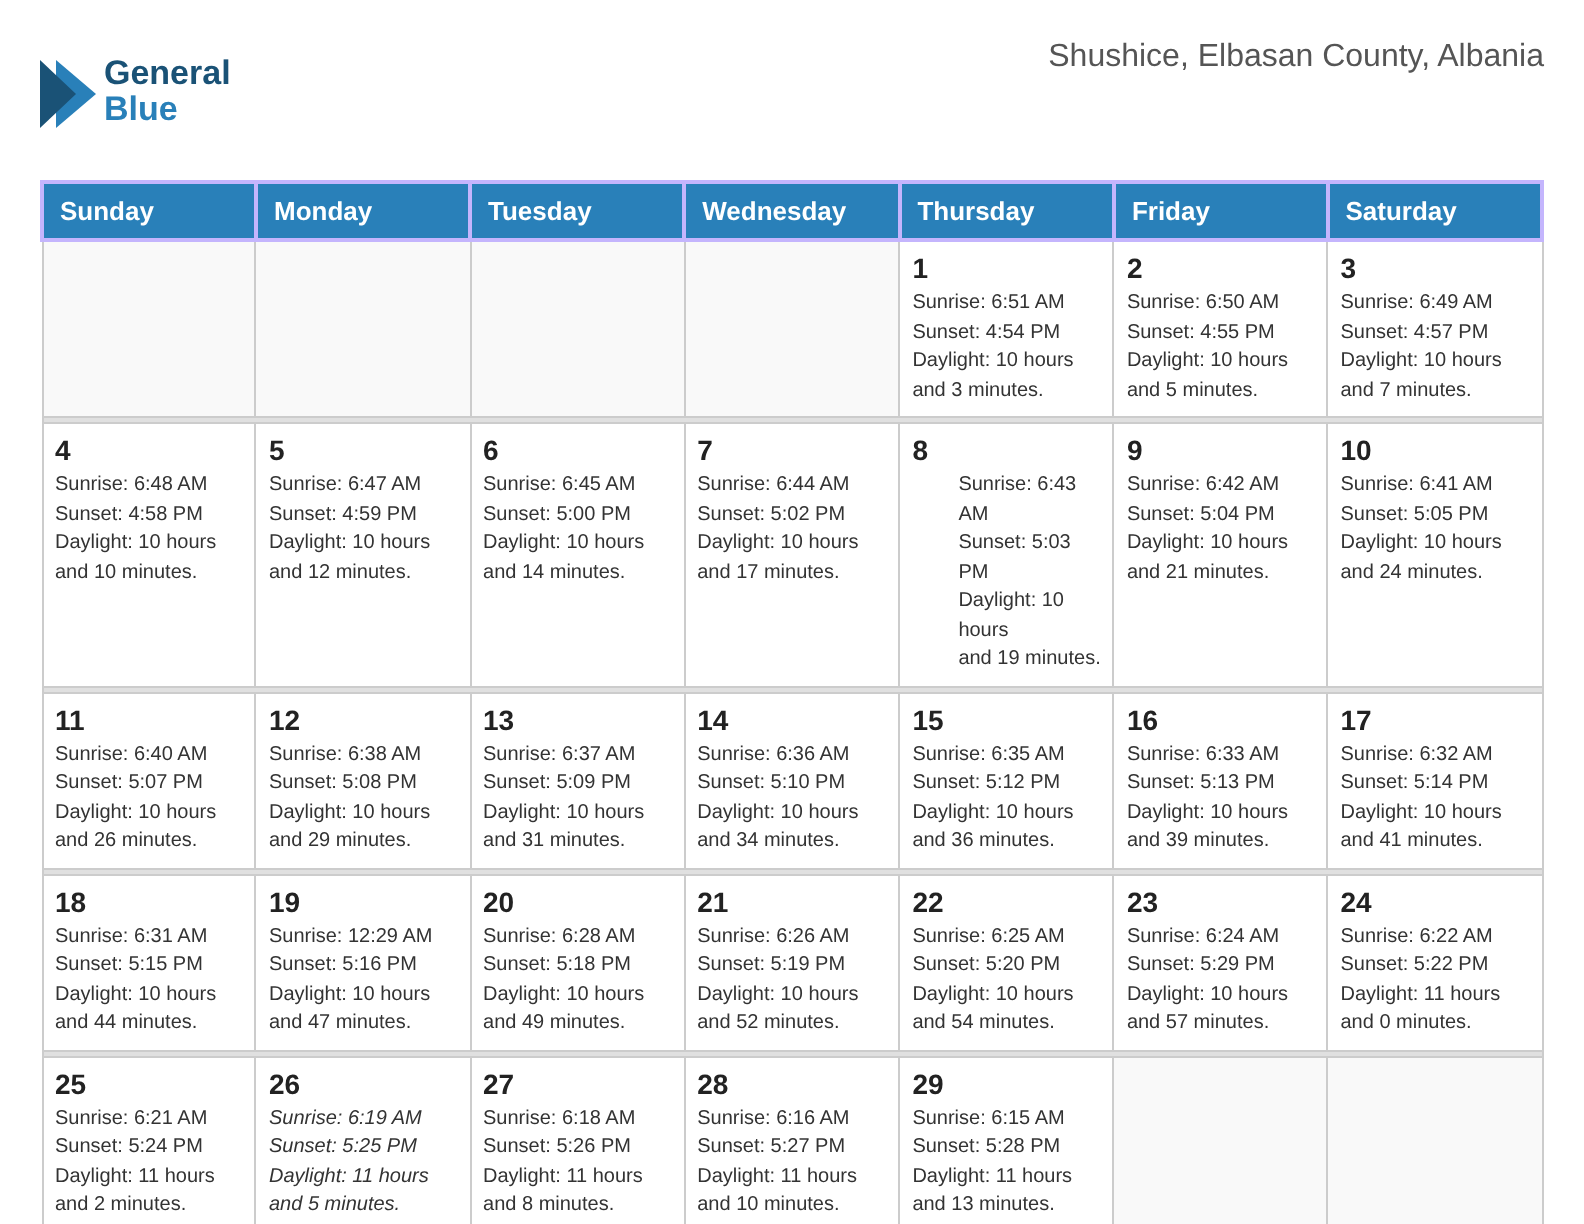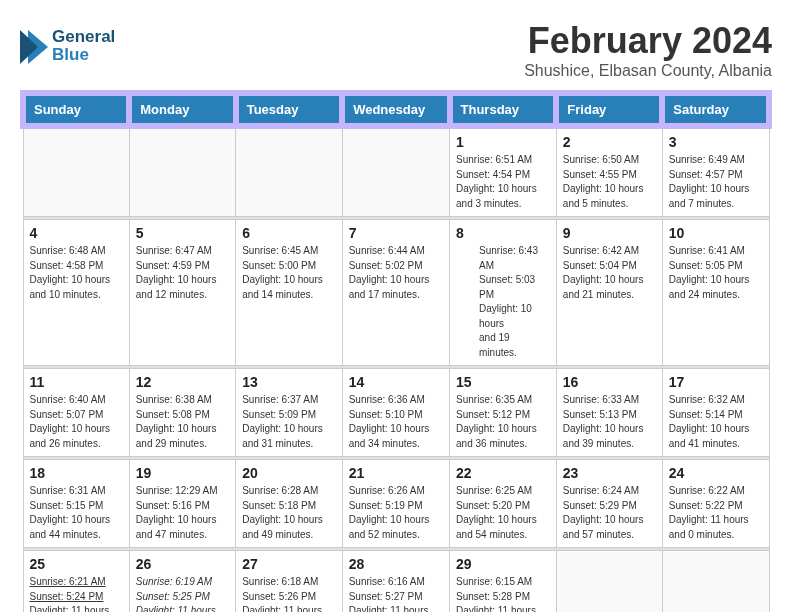--- a/index.html
+++ b/index.html
@@ -36,21 +36,21 @@
       width: 100%;
       border-collapse: collapse;
       margin-top: 8px;
     }
     .calendar th {
       background: #2980b9;
       color: #fff;
       text-align: left;
       padding: 6px 8px;
       font-size: 13px;
-      border: 6px solid #c4b5fd;
+      border: 2px solid #c4b5fd;
     }
     .calendar td {
       vertical-align: top;
       border: 1px solid #ccc;
       padding: 5px 6px;
       width: 108px;
       min-height: 80px;
       font-size: 10.5px;
       color: #333;
       background: #fff;
@@ -82,21 +82,20 @@
         <text x="32" y="22" font-family="Arial" font-weight="bold" font-size="17" fill="#1a5276">General</text>
 
         <text x="32" y="40" font-family="Arial" font-weight="bold" font-size="17" fill="#2980b9">Blue</text>
 
         <polygon points="8,10 28,27 8,44" fill="#2980b9"></polygon>
         <polygon points="0,10 18,27 0,44" fill="#1a5276"></polygon>
       </svg>
     </div>
   </div>
   <div class="title-block">
-    <div class="month-title">February 2024</div>
     <div class="subtitle">Shushice, Elbasan County, Albania</div>
   </div>
 </div>
 
 <table class="calendar">
   <thead>
     <tr>
       <th>Sunday</th>
       <th>Monday</th>
       <th>Tuesday</th>
@@ -295,21 +294,21 @@
 Daylight: 11 hours
 and 0 minutes.</div>
         </td>
       </tr>
       <tr>
         <td colspan="7" style="padding: 0px; height: 3px; background: rgb(224, 224, 224); border: 1px solid rgb(204, 204, 204);"></td>
       </tr>
       <tr>
         <td>
           <span class="day-num">25</span>
-          <div class="day-info" style="white-space: pre-line; text-decoration: underline;">Sunrise: 6:21 AM
+          <div class="day-info" style="white-space: pre-line;">Sunrise: 6:21 AM
 Sunset: 5:24 PM
 Daylight: 11 hours
 and 2 minutes.</div>
         </td>
         <td>
           <span class="day-num">26</span>
           <div class="day-info" style="white-space: pre-line; font-style: italic;">Sunrise: 6:19 AM
 Sunset: 5:25 PM
 Daylight: 11 hours
 and 5 minutes.</div>

